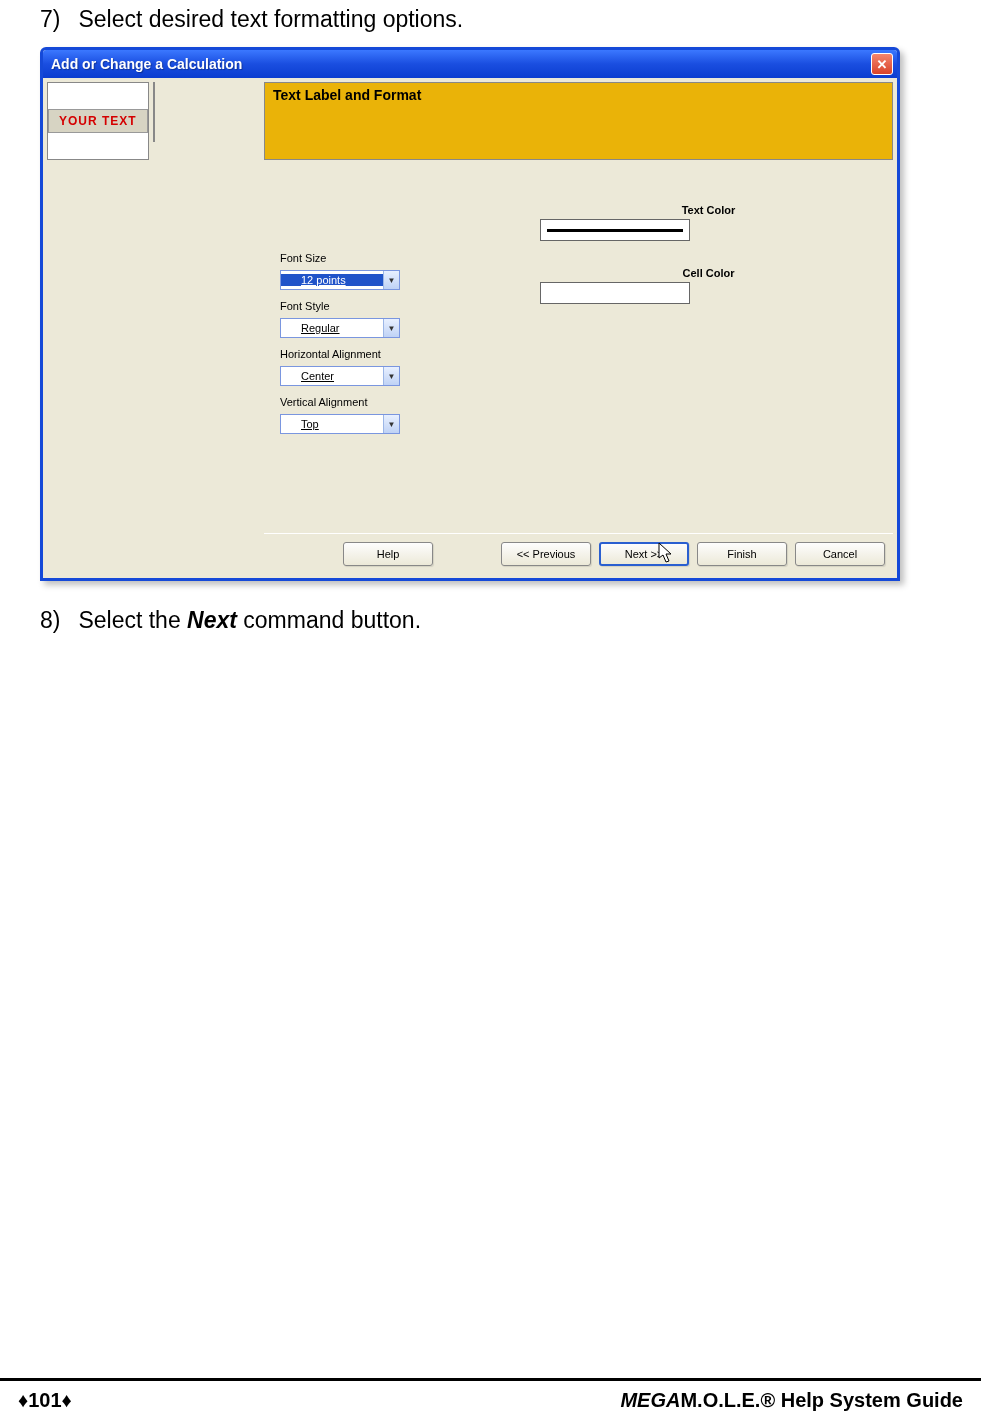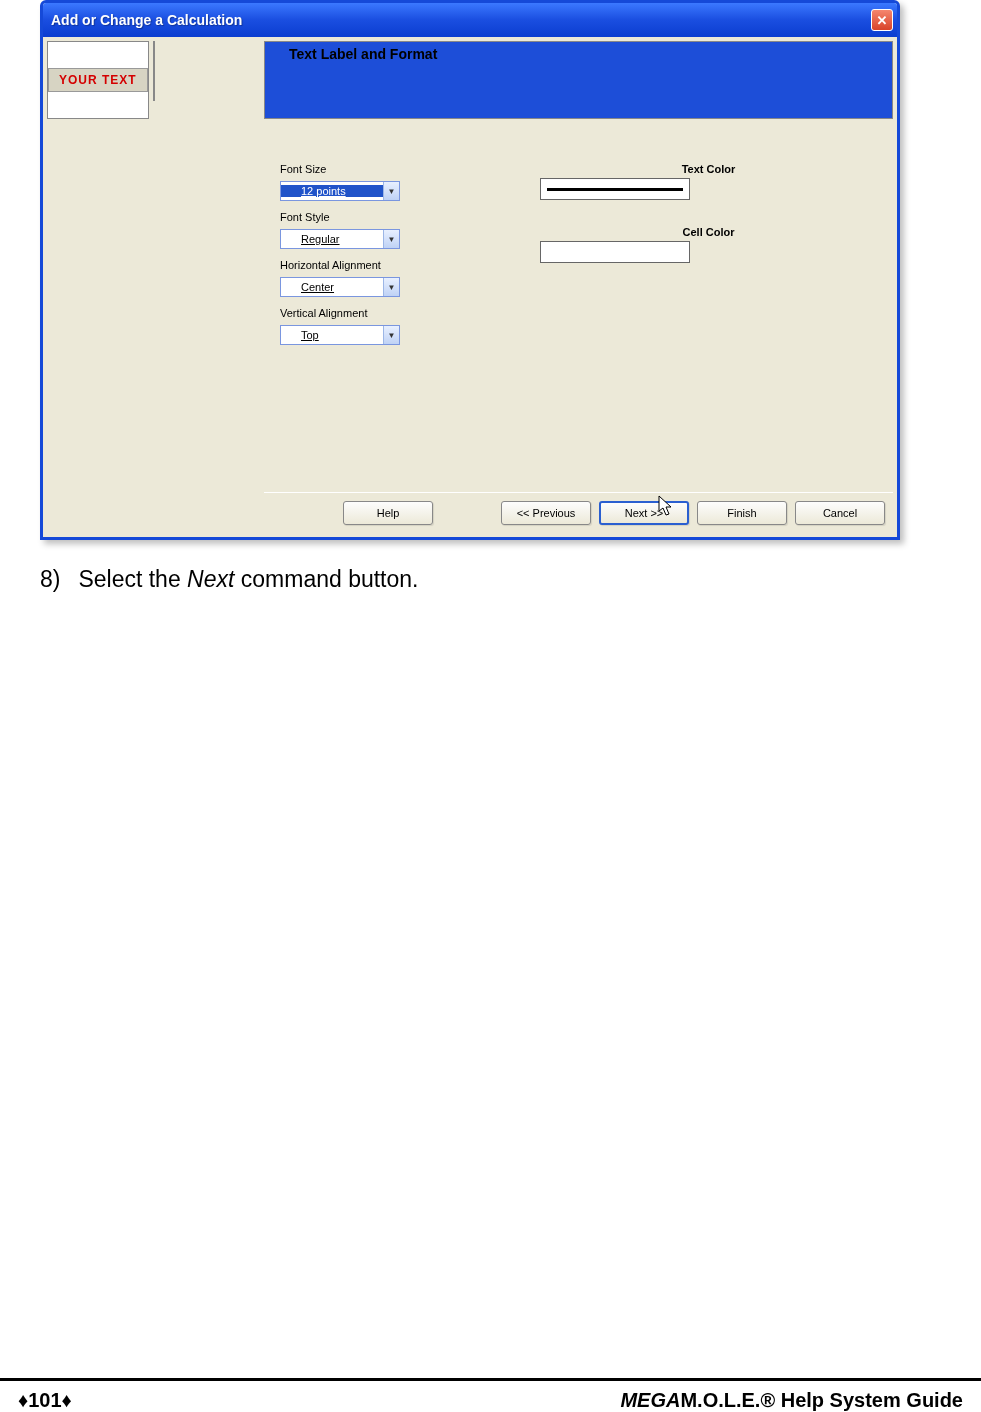--- a/index.html
+++ b/index.html
@@ -14,32 +14,32 @@
   }
   .page {
     padding: 0 30px;
   }
   .step-text {
     font-size: 23px;
     margin: 6px 0 14px 10px;
     color: #000;
   }
   .step-text .num { display:inline-block; width:32px; }
-  .step-text .bold { font-weight: normal; font-style: italic; }
+  .step-text .bold { font-weight: bold; font-style: italic; }
   .dialog-wrap {
     margin-left: 10px;
     position: relative;
     width: 860px;
     border: 3px solid #1549d8;
     border-radius: 6px 6px 0 0;
     box-shadow: 4px 4px 6px rgba(0,0,0,0.25);
     background: #ece9d8;
   }
   .titlebar {
-    height: 34px;
+    height: 28px;
     background: linear-gradient(to bottom, #3b78ff 0%, #1a4ee0 50%, #0b3dd0 100%);
     display: flex;
     align-items: center;
     padding: 0 4px 0 8px;
     border-radius: 3px 3px 0 0;
   }
   .titlebar-text {
     color: #fff;
     font-weight: bold;
     font-size: 14px;
@@ -112,39 +112,40 @@
     height:60px;
     background:#fff;
     border:1px solid #888;
   }
   .right-col {
     flex:1;
     display:flex;
     flex-direction:column;
   }
   .header-strip {
-    background:#1d4ed8;
+    background:#eab308;
     border:1px solid #888;
     height:78px;
-    padding:4px 24px;
+    padding:4px 8px;
     font-weight:bold;
     font-family:Verdana,sans-serif;
     font-size:14px;
   }
   .form-area {
     flex:1;
     padding:40px 16px 10px 16px;
     display:flex;
     gap:60px;
   }
   .form-left {
     width:200px;
     display:flex;
     flex-direction:column;
     gap:6px;
+    margin-top:48px;
   }
   .form-right {
     flex:1;
     padding-top:4px;
   }
   .field-label { font-size:11px; margin-top:4px; }
   .combo {
     display:flex;
     width:120px;
     height:20px;
@@ -221,20 +222,24 @@
     font-size:20px;
     font-weight:bold;
   }
   .footer .pg { font-weight:bold; }
   .footer .brand .it { font-style:italic; }
 </style>
 </head>
 <body>
 
 <div class="page">
+  <div class="step-text">
+    <span class="num">7)</span>
+    <span>Select desired text formatting options.</span>
+  </div>
 
   <div class="dialog-wrap">
     <div class="titlebar">
       <span class="titlebar-text">Add or Change a Calculation</span>
       <div class="close-btn">
         <span>✕</span>
       </div>
     </div>
     <div class="dialog-body">
       <div class="left-col">

